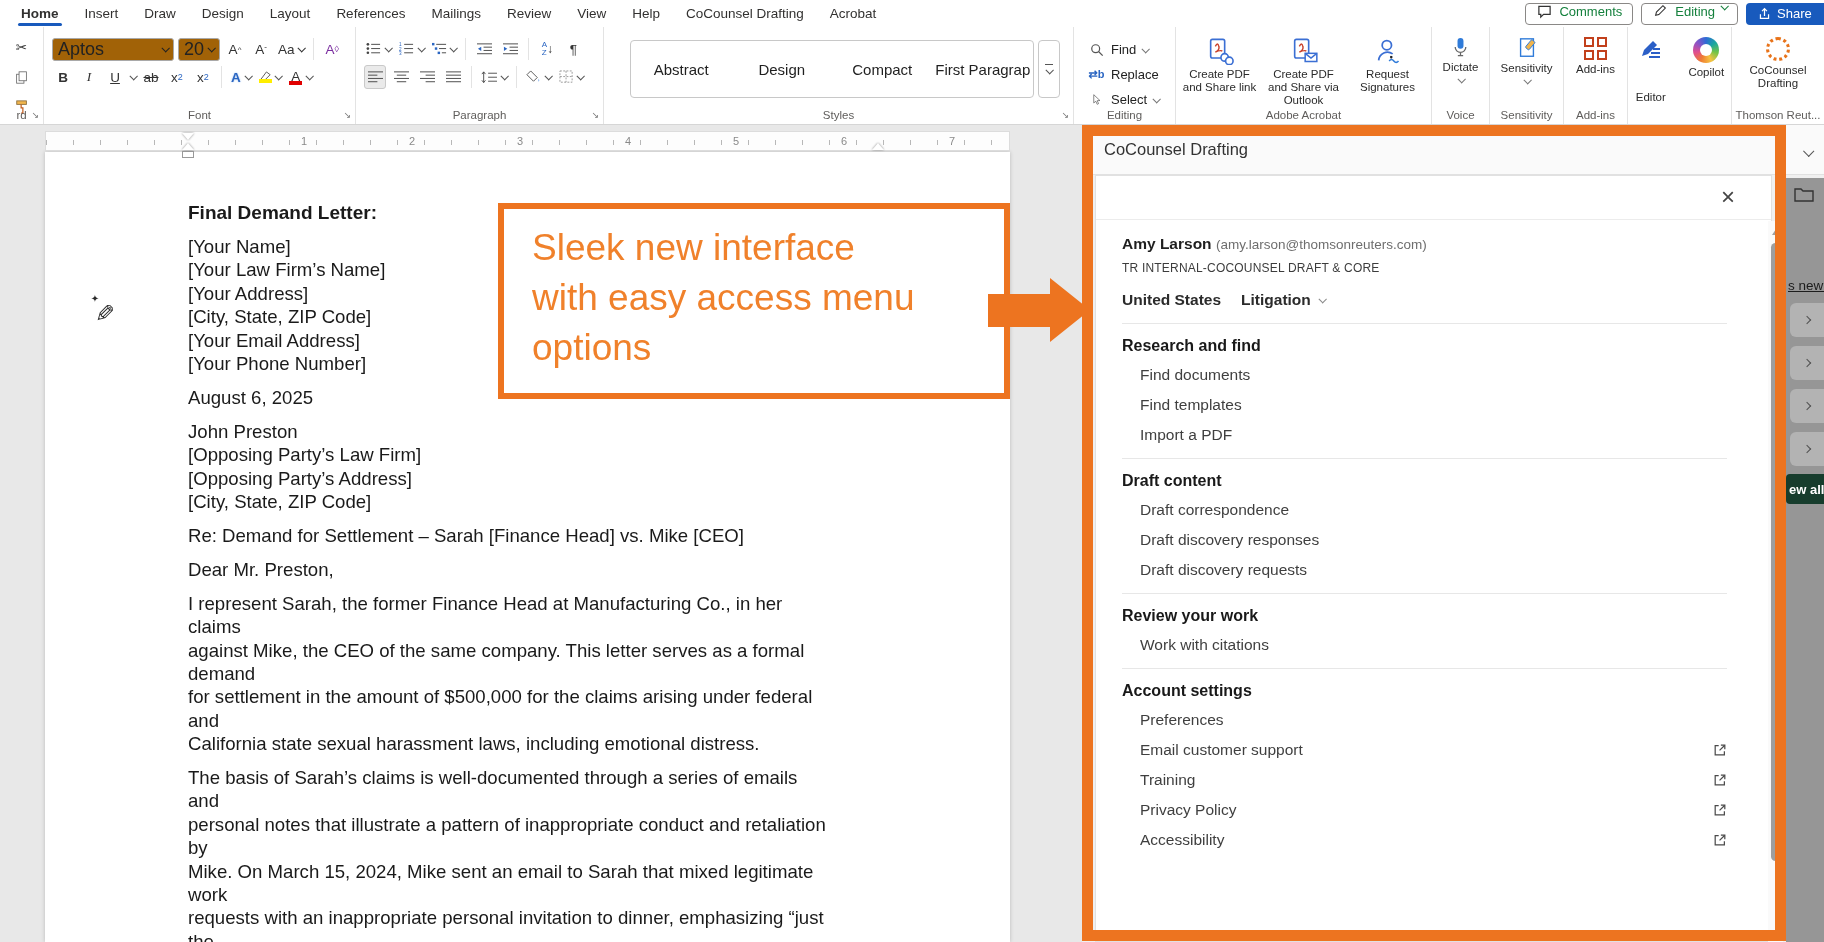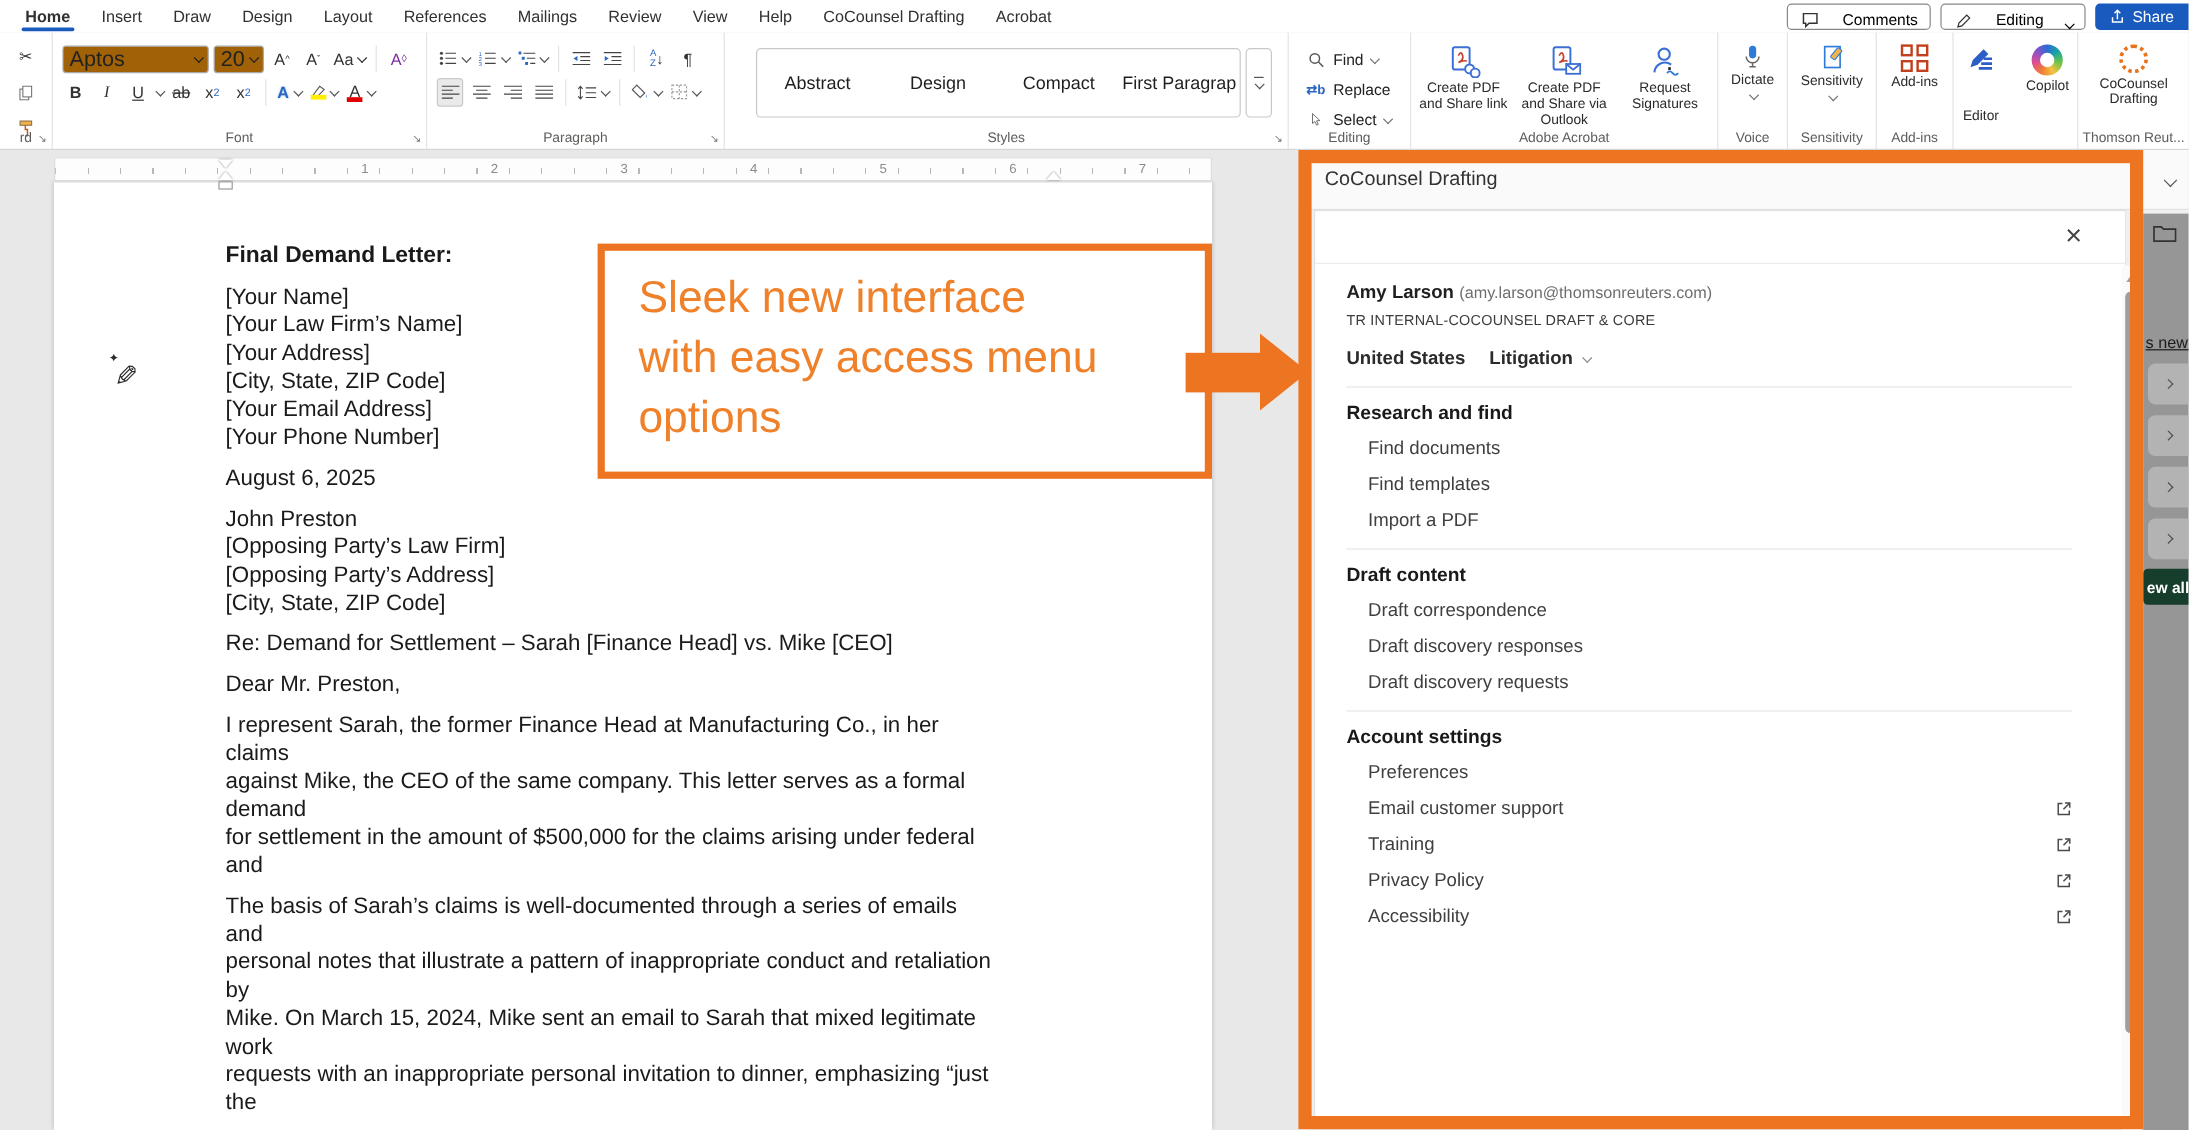--- a/index.html
+++ b/index.html
@@ -8,22 +8,22 @@
   .screen { position:relative; width:1824px; height:942px; overflow:hidden; background:#e8e8e8; }
 
   
   .menubar { position:absolute; left:0; top:0; width:1824px; height:27px; background:#fff;
     display:flex; align-items:center; z-index:5; }
   .tabs { display:flex; height:100%; padding-left:8px; }
   .tab { position:relative; padding:0 13px; font-size:13.5px; color:#323130; display:flex; align-items:center; cursor:pointer; white-space:nowrap; }
   .tab.active { font-weight:bold;text-align:center; }
   .tab.active::after { content:""; position:absolute; left:10px; right:10px; bottom:1px; height:3px; background:#185abd; border-radius:2px; }
   .mb-right { position:absolute; right:0; top:0; height:27px; display:flex; align-items:center; gap:8px; }
-  .mb-btn { display:flex; align-items:flex-end; gap:18px; height:22px; padding:0 10px; border:1px solid #8a8886;
-    border-radius:4px; font-size:13px; color:#000000; background:#fff; white-space:nowrap; }
+  .mb-btn { display:flex; align-items:flex-start; gap:6px; height:22px; padding:0 10px; border:1px solid #8a8886;
+    border-radius:4px; font-size:13px; color:#15803d; background:#fff; white-space:nowrap; }
   .share-btn { background:#185abd; color:#fff; border:none; border-radius:4px 0 0 4px; height:22px;
     display:flex; align-items:center; gap:6px; padding:0 12px; font-size:13px; width:78px; }
   .cv { display:inline-block; width:6px; height:6px; border-right:1.5px solid currentColor; border-bottom:1.5px solid currentColor;
     transform:rotate(45deg) translateY(-1px); }
 
   
   .ribbon { position:absolute; left:0; top:27px; width:1824px; height:98px; background:#fff;
     border-bottom:1px solid #d6d6d6; display:flex; z-index:4; }
   .group { position:relative; height:100%; border-right:1px solid #e3e3e3; padding-top:8px; }
   .glabel { position:absolute; bottom:3px; left:0; right:0; text-align:center; font-size:11.5px; color:#5f5d5b; white-space:nowrap; overflow:hidden; }
@@ -534,20 +534,21 @@
           <div class="doc-block">
             <div class="doc-line">Re: Demand for Settlement – Sarah [Finance Head] vs. Mike [CEO]</div>
           </div>
           <div class="doc-block">
             <div class="doc-line">Dear Mr. Preston,</div>
           </div>
           <div class="doc-block">
             <div class="doc-line">I represent Sarah, the former Finance Head at Manufacturing Co., in her claims</div>
             <div class="doc-line">against Mike, the CEO of the same company. This letter serves as a formal demand</div>
             <div class="doc-line">for settlement in the amount of $500,000 for the claims arising under federal and</div>
+            <div class="doc-line">California state sexual harassment laws, including emotional distress.</div>
           </div>
           <div class="doc-block">
             <div class="doc-line">The basis of Sarah’s claims is well-documented through a series of emails and</div>
             <div class="doc-line">personal notes that illustrate a pattern of inappropriate conduct and retaliation by</div>
             <div class="doc-line">Mike. On March 15, 2024, Mike sent an email to Sarah that mixed legitimate work</div>
             <div class="doc-line">requests with an inappropriate personal invitation to dinner, emphasizing “just the</div>
           </div>
         </div>
     </div>
   </div>
@@ -590,20 +591,26 @@
             <div class="psection">
               <div class="ph">Draft content</div>
               <div class="pitem">
                 <span>Draft correspondence</span>
               </div>
               <div class="pitem">
                 <span>Draft discovery responses</span>
               </div>
               <div class="pitem">
                 <span>Draft discovery requests</span>
+              </div>
+            </div>
+            <div class="psection">
+              <div class="ph">Review your work</div>
+              <div class="pitem">
+                <span>Work with citations</span>
               </div>
             </div>
             <div class="psection">
               <div class="ph">Account settings</div>
               <div class="pitem">
                 <span>Preferences</span>
               </div>
               <div class="pitem">
                 <span>Email customer support</span>
                 <span>

